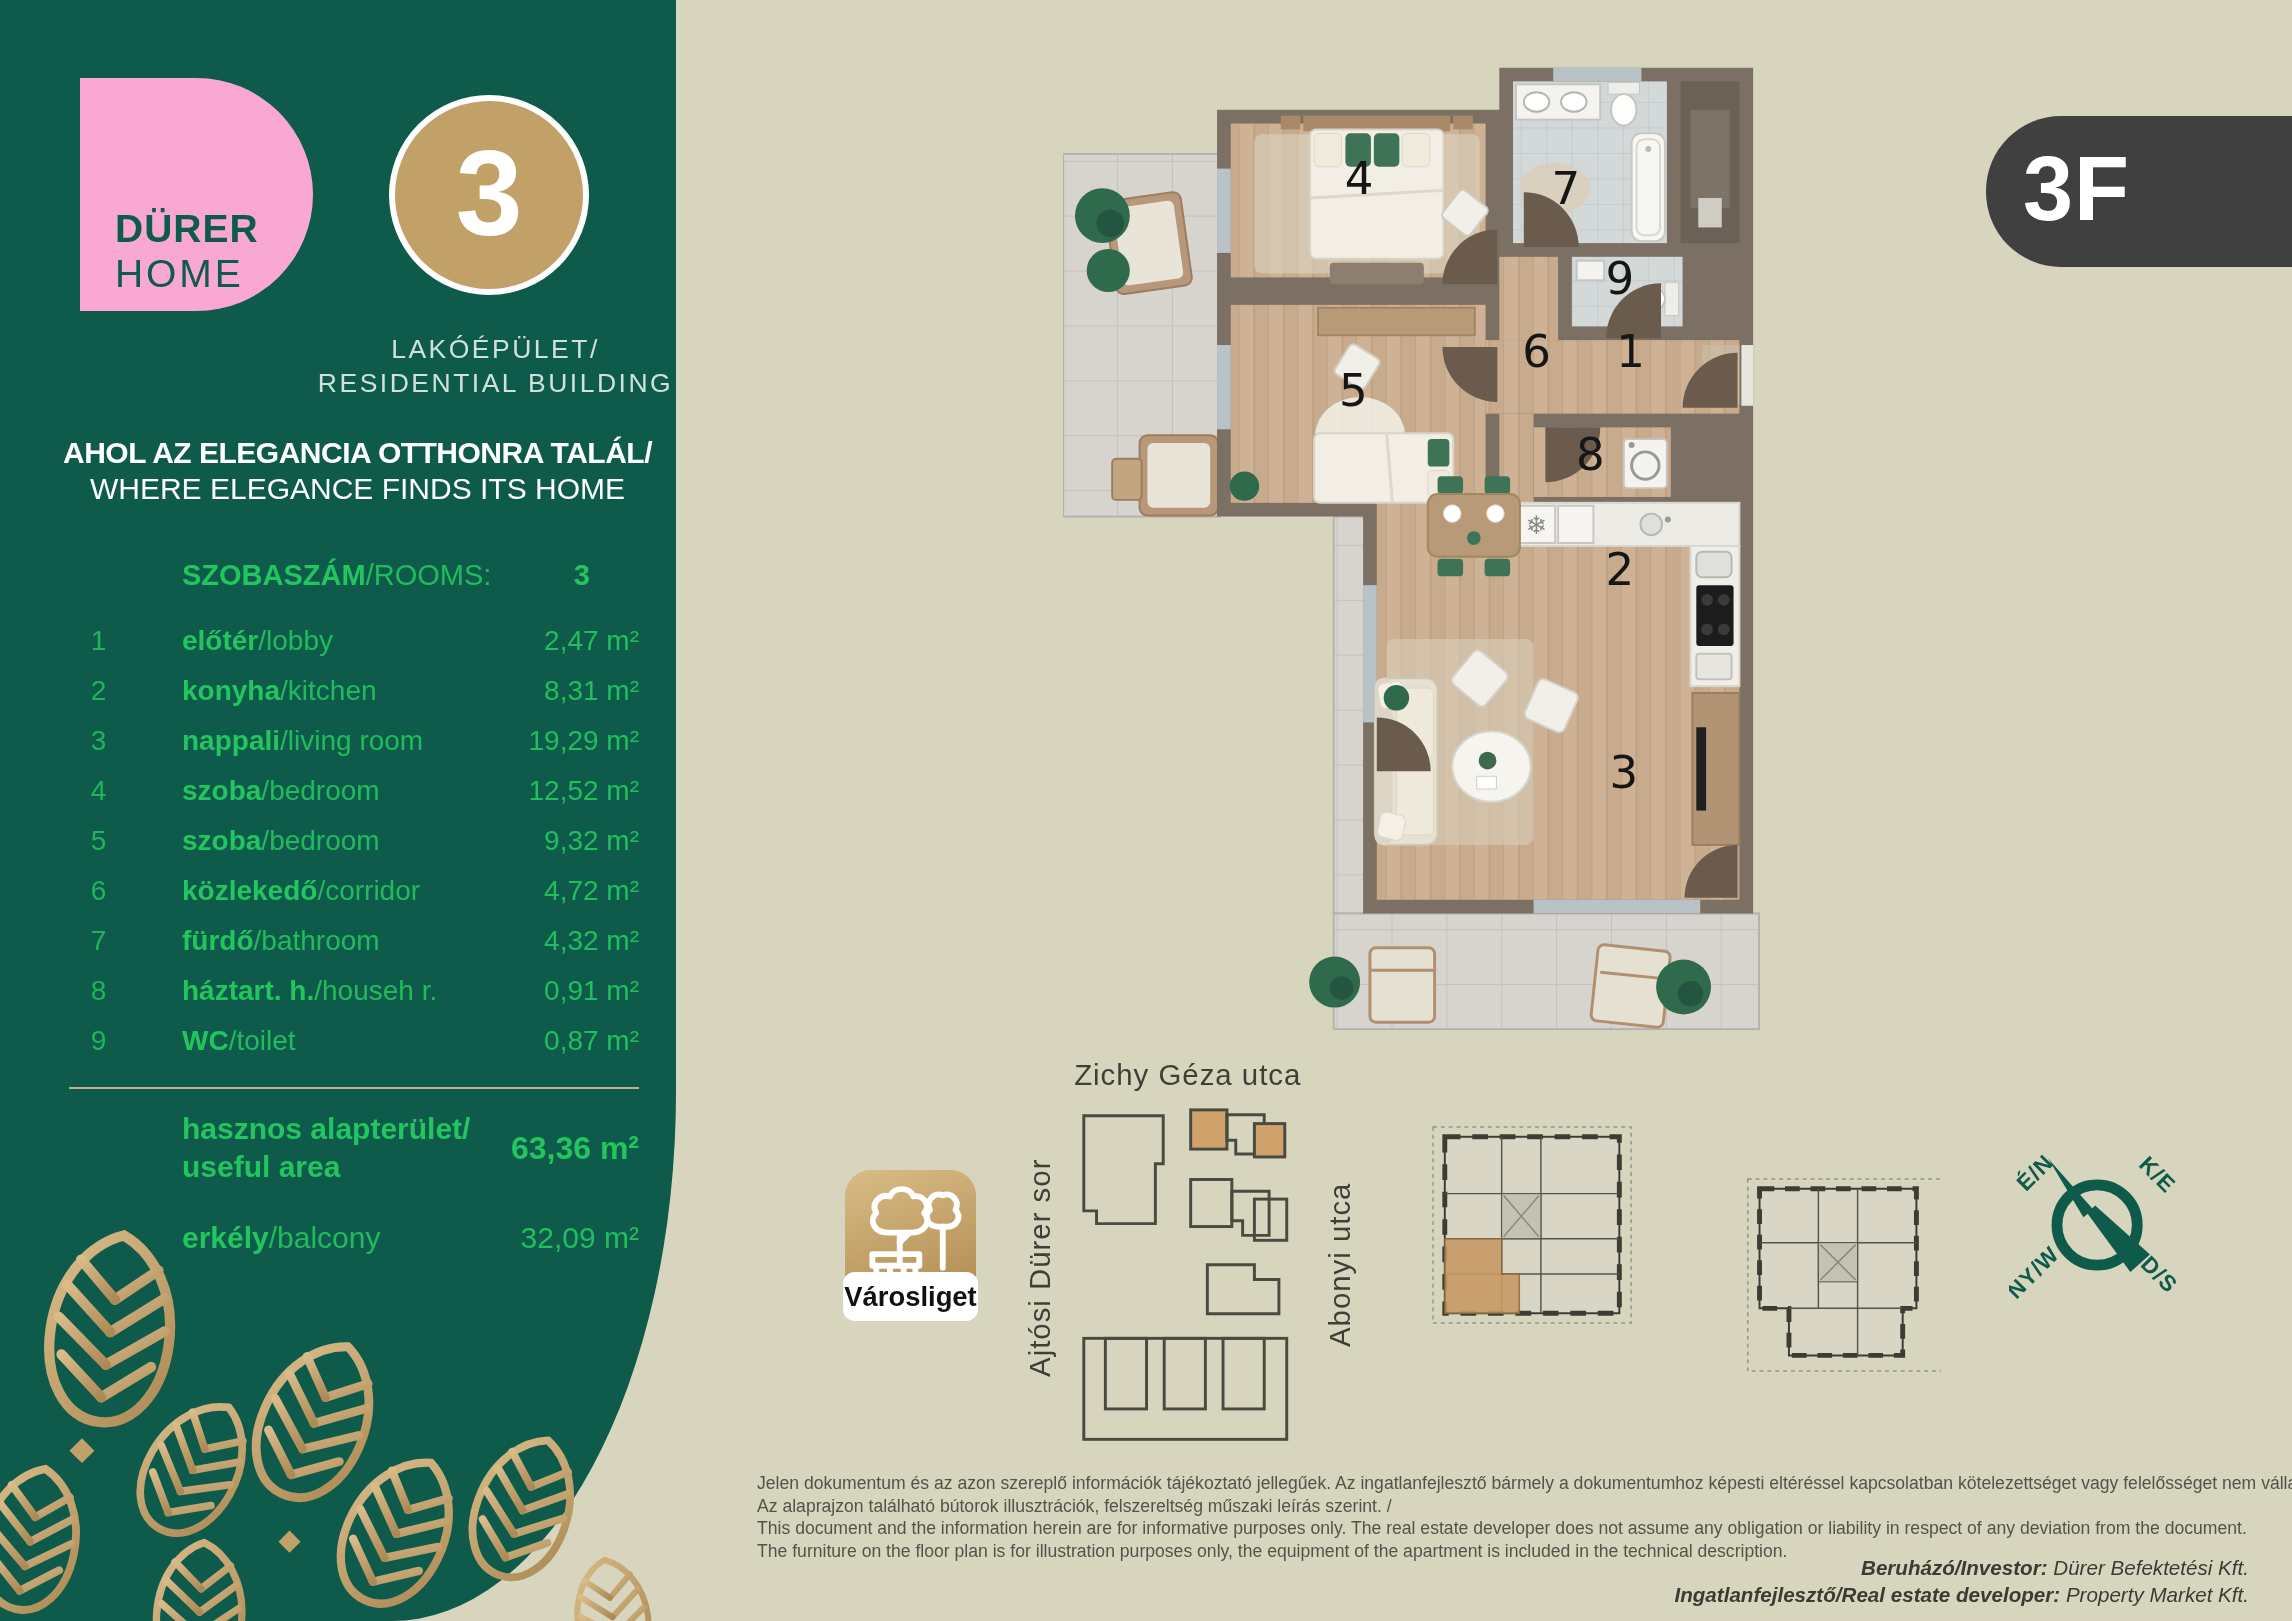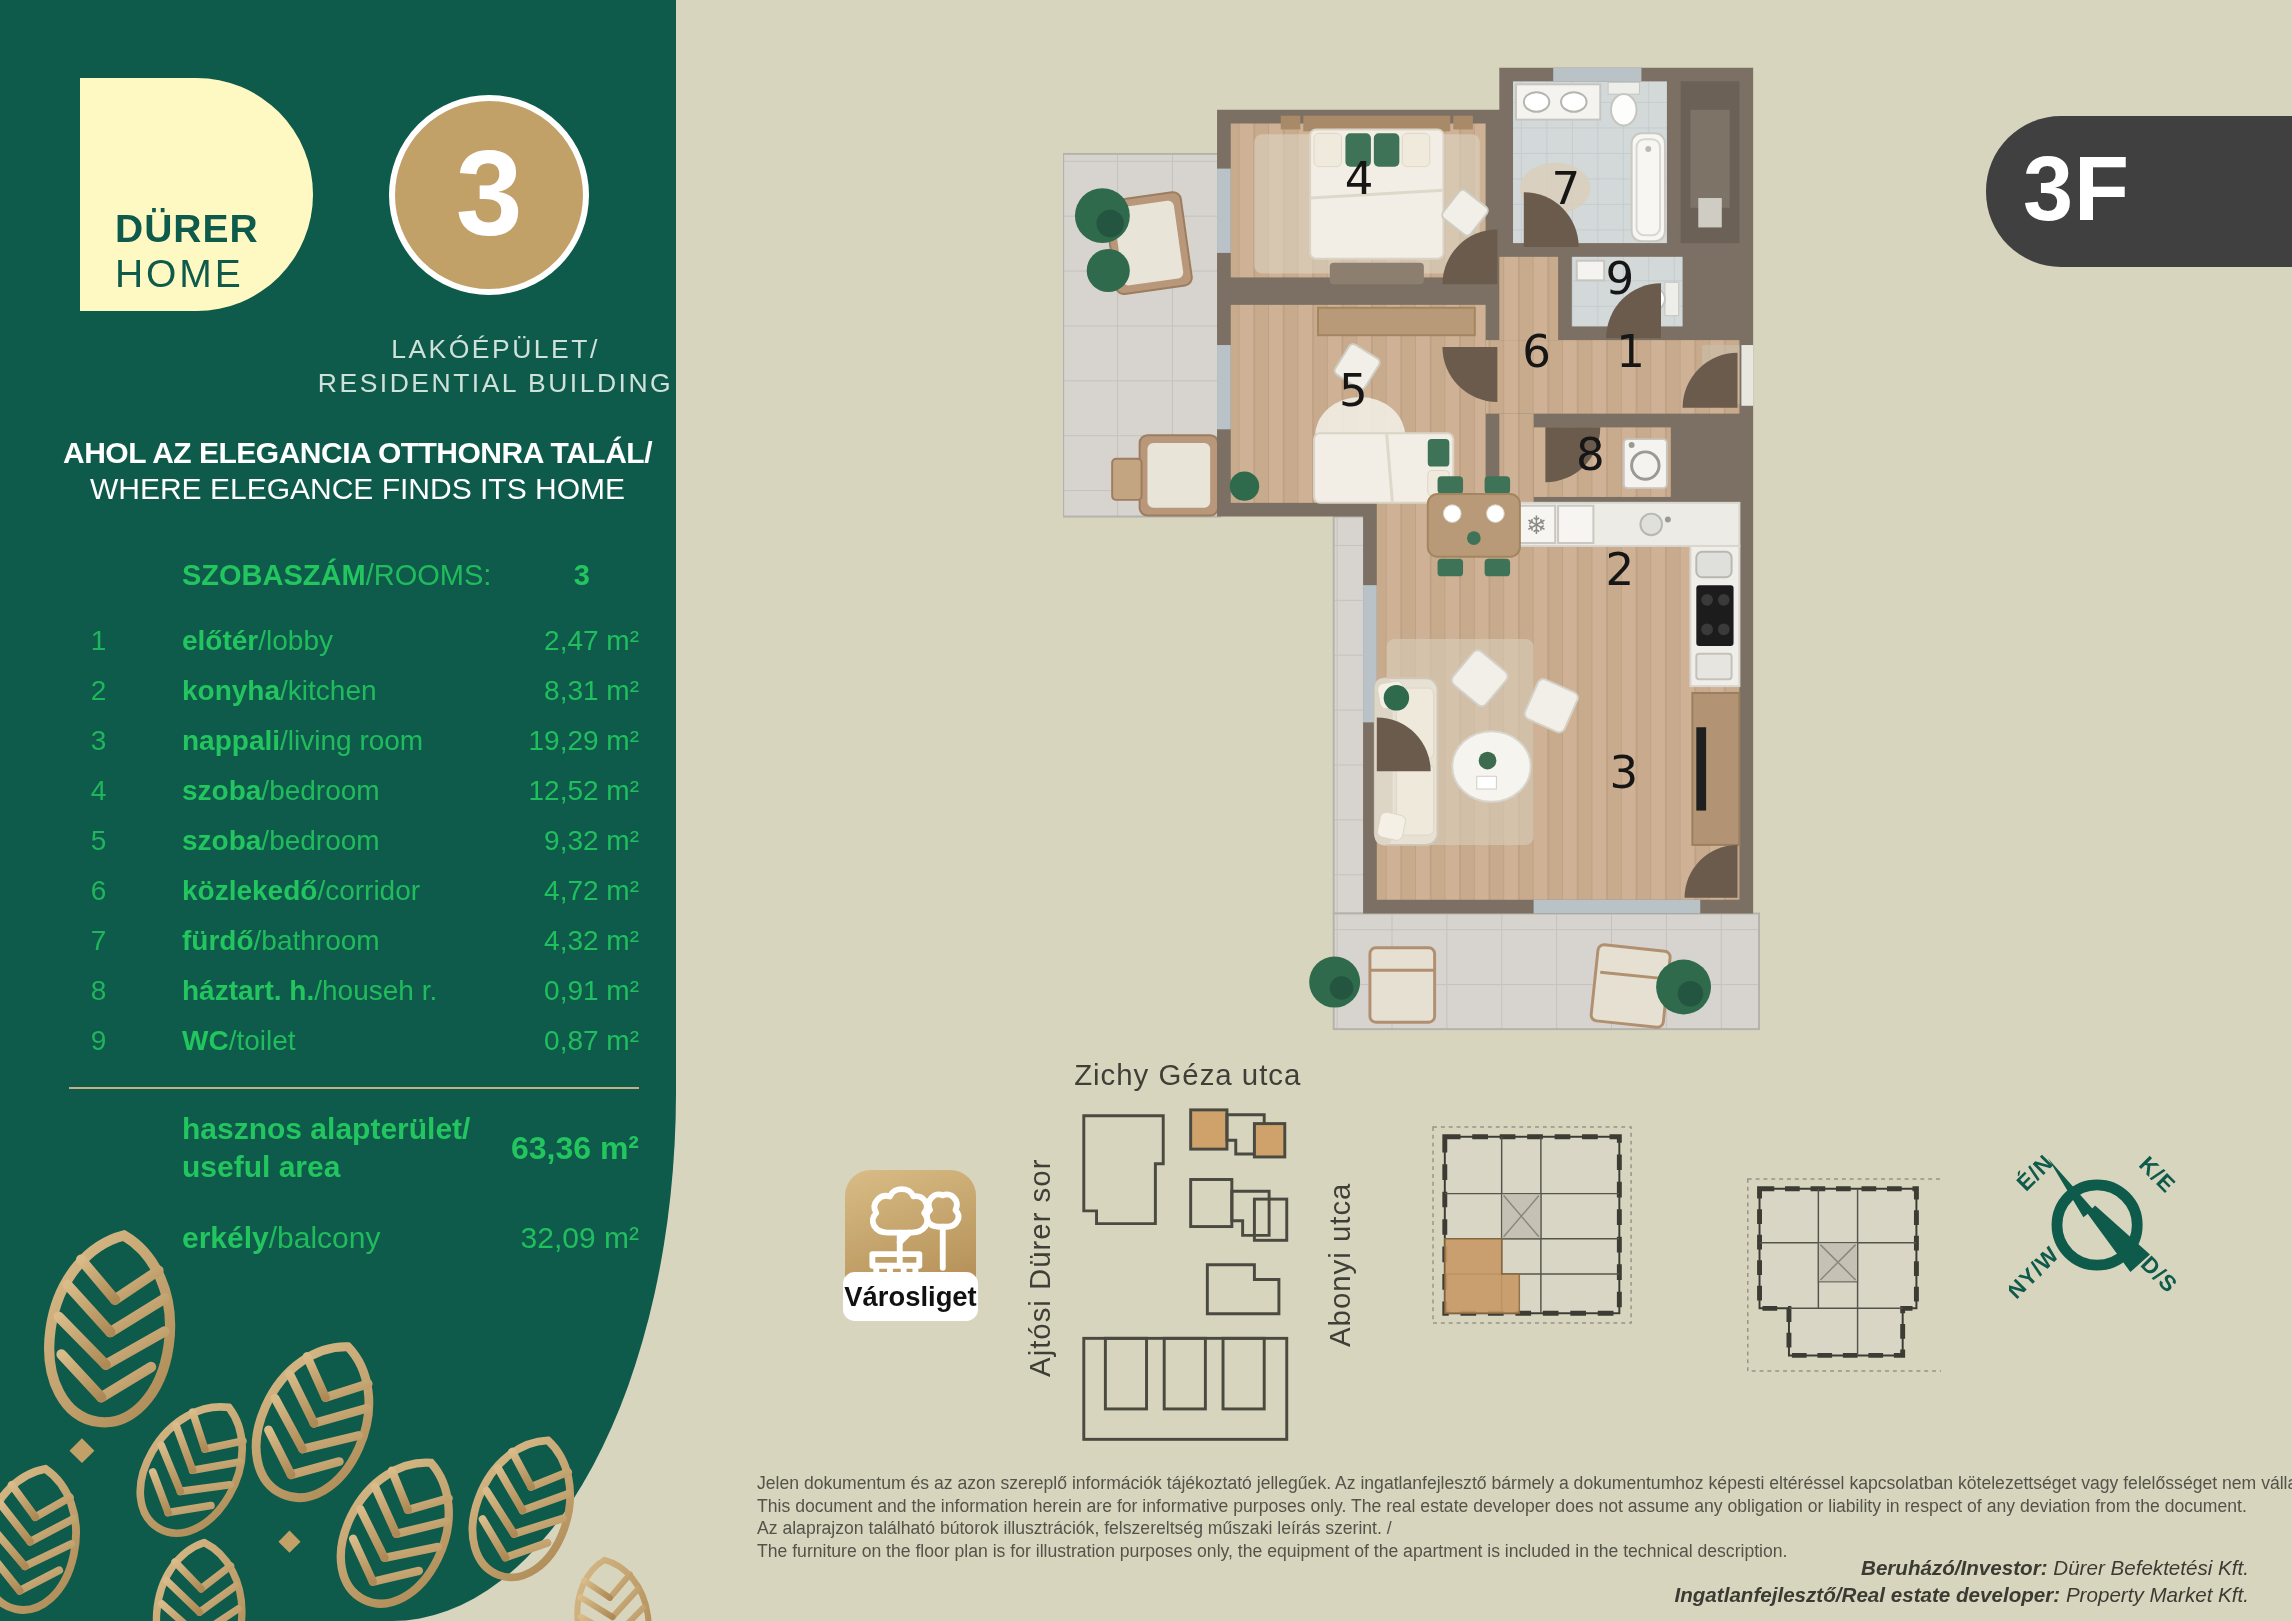--- a/index.html
+++ b/index.html
@@ -1,21 +1,21 @@
 <!DOCTYPE html>
 <html><head>
 <meta charset="utf-8">
 <style>
   html,body{margin:0;padding:0;background:#b9b6a8;}
   .page{position:relative;width:2293px;height:1621px;background:#D8D5BF;overflow:hidden;
         font-family:"Liberation Sans", sans-serif; -webkit-font-smoothing:antialiased;}
   
   .sidebar{position:absolute;left:0;top:0;width:676px;height:1621px;background:#0E5A4B;
            border-bottom-right-radius:284px 529px;}
-  .logo-d{position:absolute;left:80px;top:78px;width:233px;height:233px;background:#fef9c3;
+  .logo-d{position:absolute;left:80px;top:78px;width:233px;height:233px;background:#f9a8d4;
           border-radius:0 117px 117px 0;}
   .logo-line1{position:absolute;left:35px;top:129px;font-size:39px;font-weight:700;color:#0E5A4B;letter-spacing:1px;}
   .logo-line2{position:absolute;left:35px;top:174px;font-size:39px;font-weight:400;color:#0E5A4B;letter-spacing:2.9px;}
   .badge-circle{position:absolute;left:389px;top:95px;width:188px;height:188px;border-radius:50%;
                 background:#C2A169;border:6.9px solid #ffffff;text-align:center;}
   .badge-circle span{display:block;font-size:120px;font-weight:700;color:#ffffff;line-height:184px;}
   .badge-caption{position:absolute;left:314px;top:320px;width:363px;text-align:center;color:#cfe2da;
                  font-size:26.5px;letter-spacing:2.5px;line-height:34px;font-weight:300;margin-top:12px;}
   .tagline{position:absolute;left:29px;top:435px;width:657px;text-align:center;color:#ffffff;line-height:36px;}
   .tagline .tag1{font-size:30px;font-weight:700;letter-spacing:-0.5px;}
@@ -475,22 +475,22 @@
     <path d="M40,24 L86,76 L76,84 Z" fill="#0E5A4B"></path>
     <path d="M80,80 L124,140 L144,122 L88,72 Z" fill="#0E5A4B"></path>
     <text class="compass-label" text-anchor="middle" transform="translate(32,44) rotate(-45)">É/N</text>
     <text class="compass-label" text-anchor="middle" transform="translate(146,46) rotate(45)">K/E</text>
     <text class="compass-label" text-anchor="middle" transform="translate(30,146) rotate(-45)">NY/W</text>
     <text class="compass-label" text-anchor="middle" transform="translate(148,148) rotate(45)">D/S</text>
   </svg>
 
   <div class="disclaimer">
     <div>Jelen dokumentum és az azon szereplő információk tájékoztató jellegűek. Az ingatlanfejlesztő bármely a dokumentumhoz képesti eltéréssel kapcsolatban kötelezettséget vagy felelősséget nem vállal.</div>
+    <div>Az alaprajzon található bútorok illusztrációk, felszereltség műszaki leírás szerint. /</div>
     <div>This document and the information herein are for informative purposes only. The real estate developer does not assume any obligation or liability in respect of any deviation from the document.</div>
-    <div>Az alaprajzon található bútorok illusztrációk, felszereltség műszaki leírás szerint. /</div>
     <div>The furniture on the floor plan is for illustration purposes only, the equipment of the apartment is included in the technical description.</div>
   </div>
 
   <div class="credits">
     <div><b>Beruházó/Investor:</b><span> Dürer Befektetési Kft.</span></div>
     <div><b>Ingatlanfejlesztő/Real estate developer:</b><span> Property Market Kft.</span></div>
   </div>
 
 </div>
 

